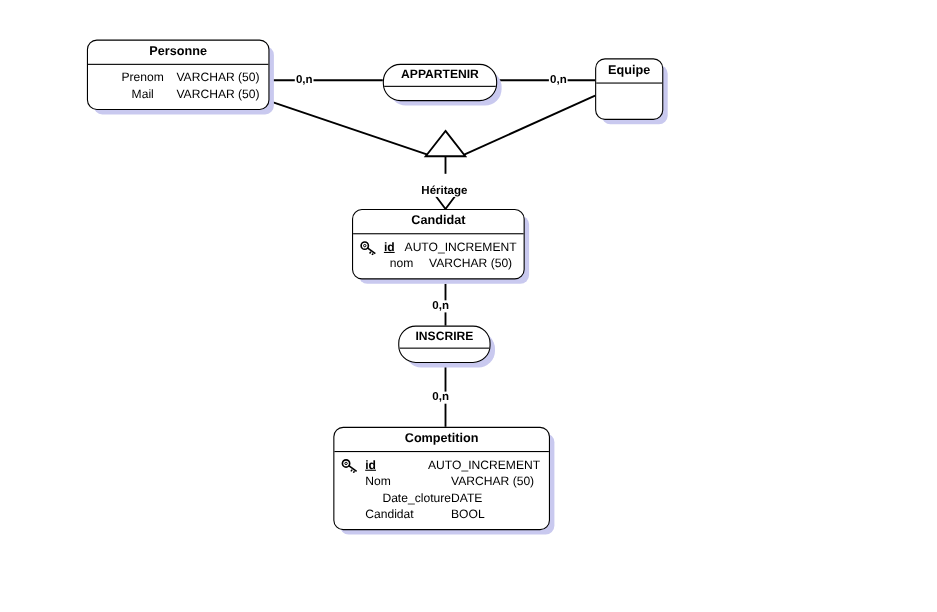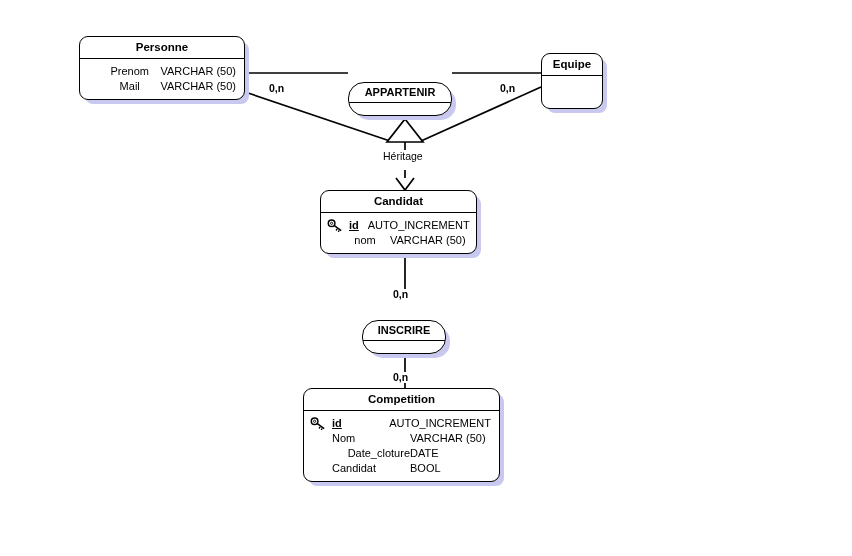--- a/index.html
+++ b/index.html
@@ -82,21 +82,20 @@
 
   
   .relation {
     position: absolute;
     box-sizing: border-box;
     background: #ffffff;
     border: 1.6px solid #000000;
     border-radius: 16px;
     box-shadow: 5px 5px 0 -1px #c9c9ef;
     overflow: hidden;
-    margin-top: 24px;
   }
   .relation-title {
     text-align: center;
     font-weight: bold;
     font-size: 11px;
     line-height: 13px;
     padding: 3px 10px 3px 10px;
     border-bottom: 1.4px solid #000000;
     white-space: nowrap;
   }
@@ -106,21 +105,20 @@
 
   
   .card-label {
     position: absolute;
     font-size: 10.5px;
     font-weight: bold;
     line-height: 11px;
     background: #ffffff;
     padding: 0 1px;
     white-space: nowrap;
-    margin-top: 16px;
   }
   .edge-label {
     position: absolute;
     font-size: 10.5px;
     line-height: 12px;
     background: #ffffff;
     padding: 0 2px;
     white-space: nowrap;
   }
 </style>
@@ -243,15 +241,15 @@
   </div>
 
   <div class="card-label" style="left:268px; top:67px;">0,n</div>
 
   <div class="card-label" style="left:499px; top:67px;">0,n</div>
 
   <div class="card-label" style="left:392px; top:273px;">0,n</div>
 
   <div class="card-label" style="left:392px; top:356px;">0,n</div>
 
-  <div class="edge-label" style="left:381px; top:150px;">Héritage</div>
+  <div class="edge-label" style="left:381px; top:167px;font-weight:bold;">Héritage</div>
 
 </div>
 
 </body></html>

